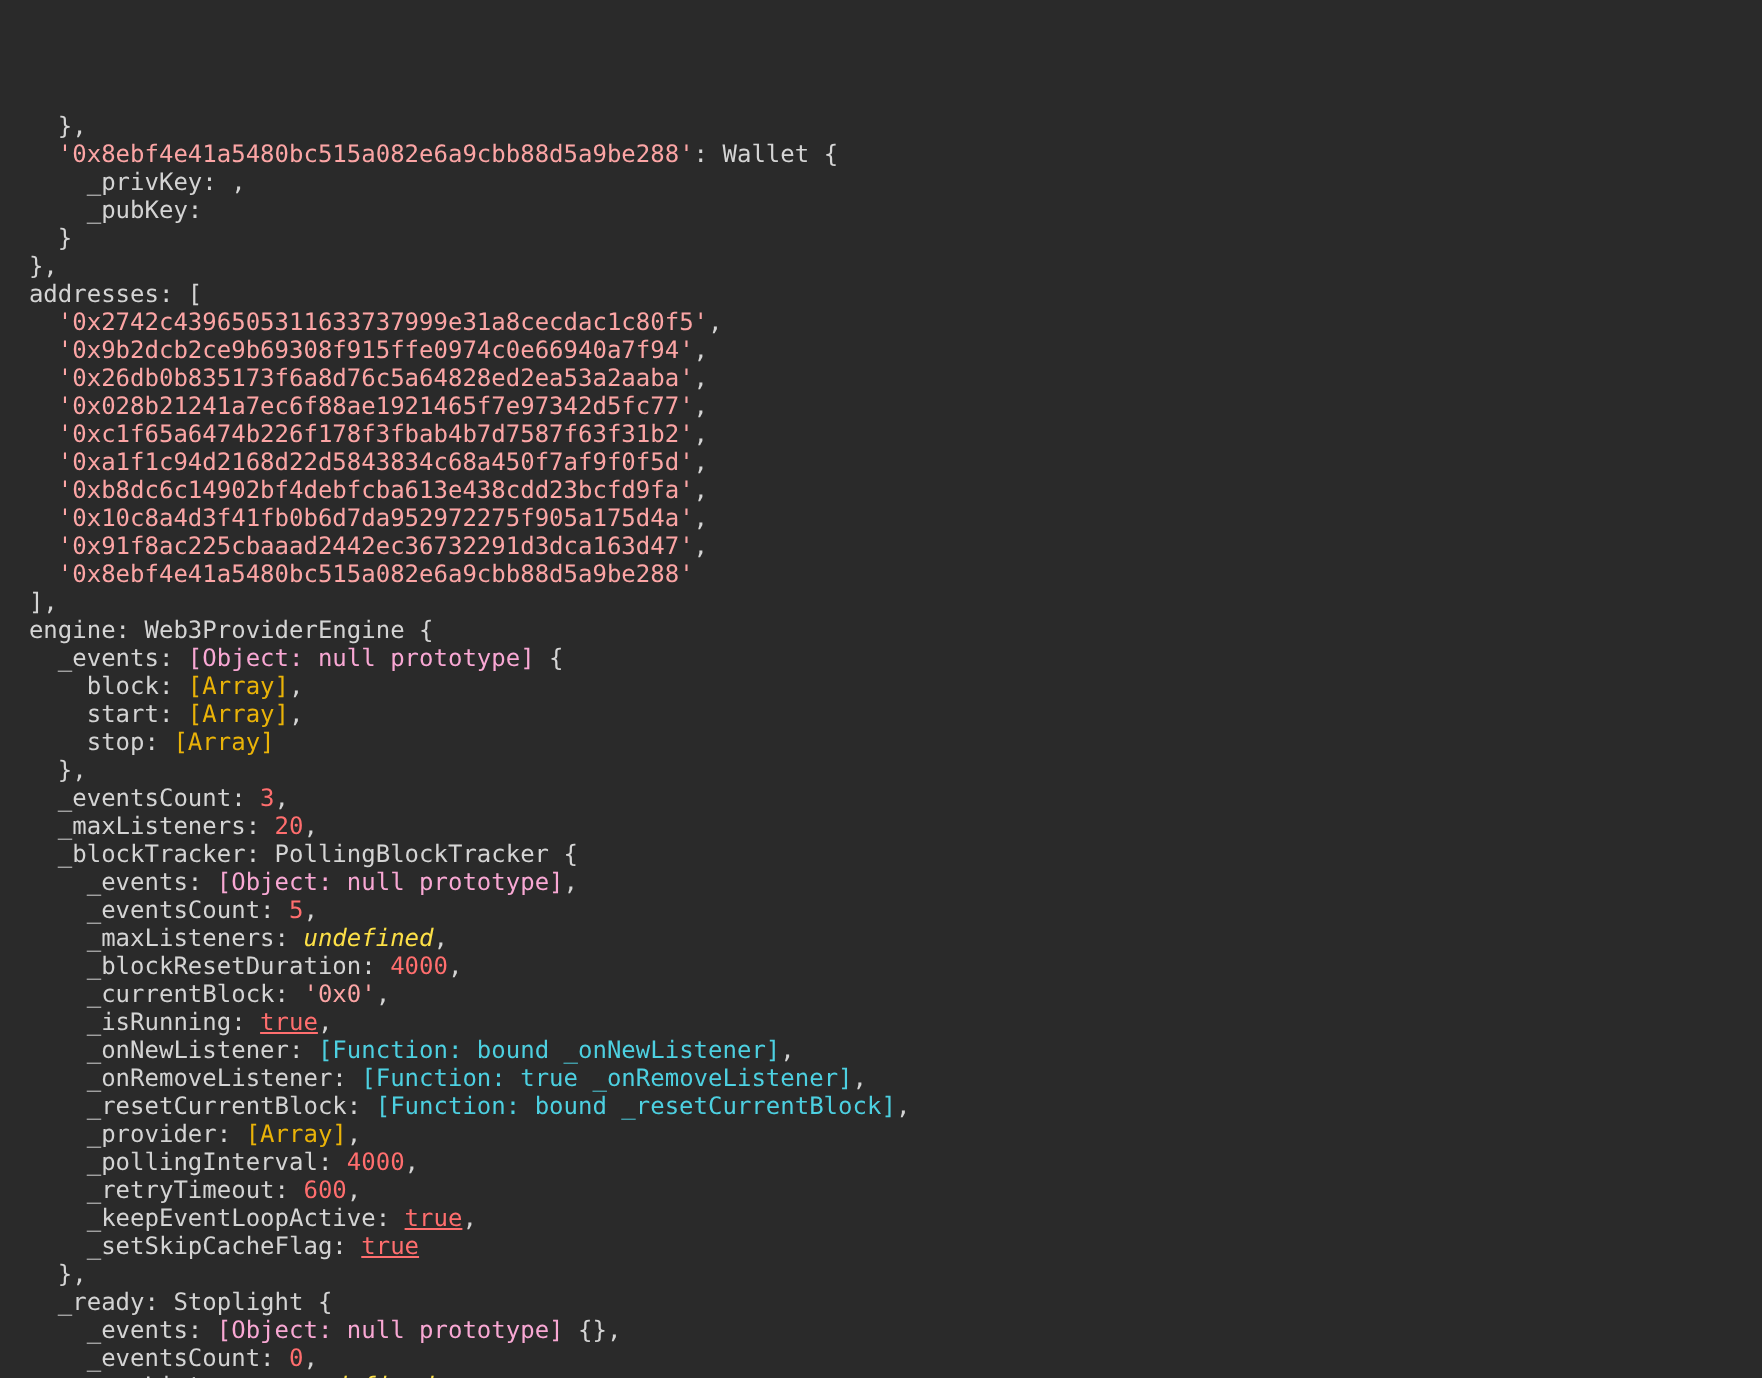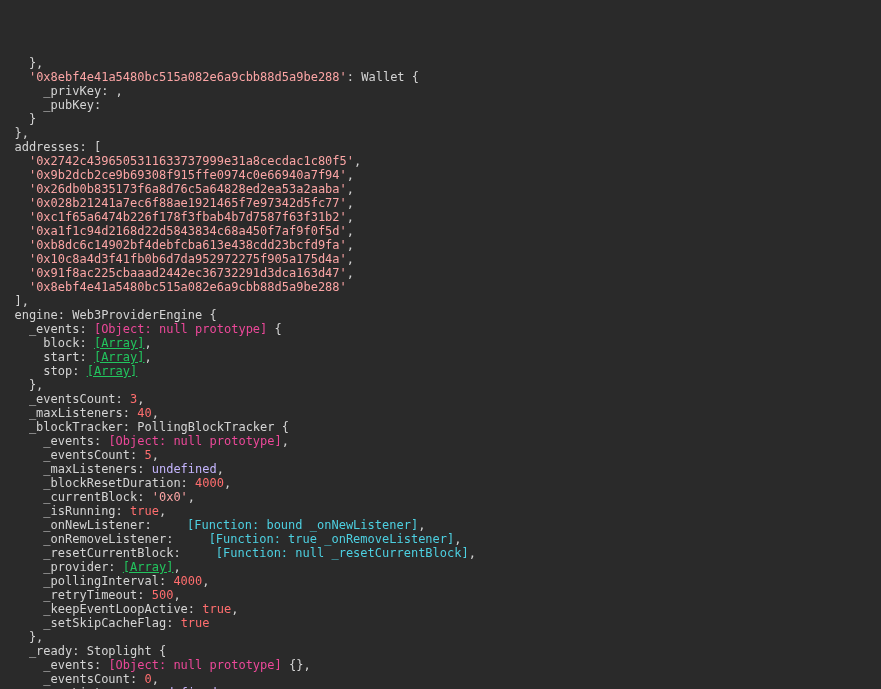--- a/index.html
+++ b/index.html
@@ -8,25 +8,25 @@
       color: #d4d4d4;
       font-family: 'Menlo', 'Monaco', 'Consolas', monospace;
       font-size: 12px;
       line-height: 14px;
       white-space: pre;
       overflow-x: auto;
       padding: 0;
     }
     .str { color: #fca5a5; }
     .num { color: #ff6e6e; }
-    .bool { color: #ff6e6e; }
-    .undef { color: #c4b5fd; }
-    .func { color: #4dd0e1; margin-left: 28px; }
-    .arr { color: #22c55e; text-decoration: underline; }
-    .objproto { color: #ec4899; }
+    .bool { color: #ff6e6e; text-decoration: underline; }
+    .undef { color: #fde047; font-style: italic; }
+    .func { color: #4dd0e1; }
+    .arr { color: #eab308; }
+    .objproto { color: #f9a8d4; }
     pre { margin: 0; }
   </style>
 </head>
 <body>
 
 
 
 <pre id="code">    },
     <span class="str">'0x8ebf4e41a5480bc515a082e6a9cbb88d5a9be288'</span>: Wallet {
       _privKey: <buffer 1e="" 17="" de="" 0e="" 4f="" 3a="" 24="" c9="" da="" b8="" f6="" 6a="" ba="" b9="" 13="" 93="" fa="" 40="" 0c="" 8c="" 4a="" 9f="" 7d="" 71="" 6d="" 56="" c5="" 88="" 63="" 53="" 32="">,
@@ -45,34 +45,34 @@
     <span class="str">'0x91f8ac225cbaaad2442ec36732291d3dca163d47'</span>,
     <span class="str">'0x8ebf4e41a5480bc515a082e6a9cbb88d5a9be288'</span>
   ],
   engine: Web3ProviderEngine {
     _events: <span class="objproto">[Object: null prototype]</span> {
       block: <span class="arr">[Array]</span>,
       start: <span class="arr">[Array]</span>,
       stop: <span class="arr">[Array]</span>
     },
     _eventsCount: <span class="num">3</span>,
-    _maxListeners: <span class="num">40</span>,
+    _maxListeners: <span class="num">20</span>,
     _blockTracker: PollingBlockTracker {
       _events: <span class="objproto">[Object: null prototype]</span>,
       _eventsCount: <span class="num">5</span>,
       _maxListeners: <span class="undef">undefined</span>,
       _blockResetDuration: <span class="num">4000</span>,
       _currentBlock: <span class="str">'0x0'</span>,
       _isRunning: <span class="bool">true</span>,
       _onNewListener: <span class="func">[Function: bound _onNewListener]</span>,
       _onRemoveListener: <span class="func">[Function: true _onRemoveListener]</span>,
-      _resetCurrentBlock: <span class="func">[Function: null _resetCurrentBlock]</span>,
+      _resetCurrentBlock: <span class="func">[Function: bound _resetCurrentBlock]</span>,
       _provider: <span class="arr">[Array]</span>,
       _pollingInterval: <span class="num">4000</span>,
-      _retryTimeout: <span class="num">500</span>,
+      _retryTimeout: <span class="num">600</span>,
       _keepEventLoopActive: <span class="bool">true</span>,
       _setSkipCacheFlag: <span class="bool">true</span>
     },
     _ready: Stoplight {
       _events: <span class="objproto">[Object: null prototype]</span> {},
       _eventsCount: <span class="num">0</span>,
       _maxListeners: <span class="undef">undefined</span>,
       isLocked: 
     },</buffer></buffer></pre>
 

